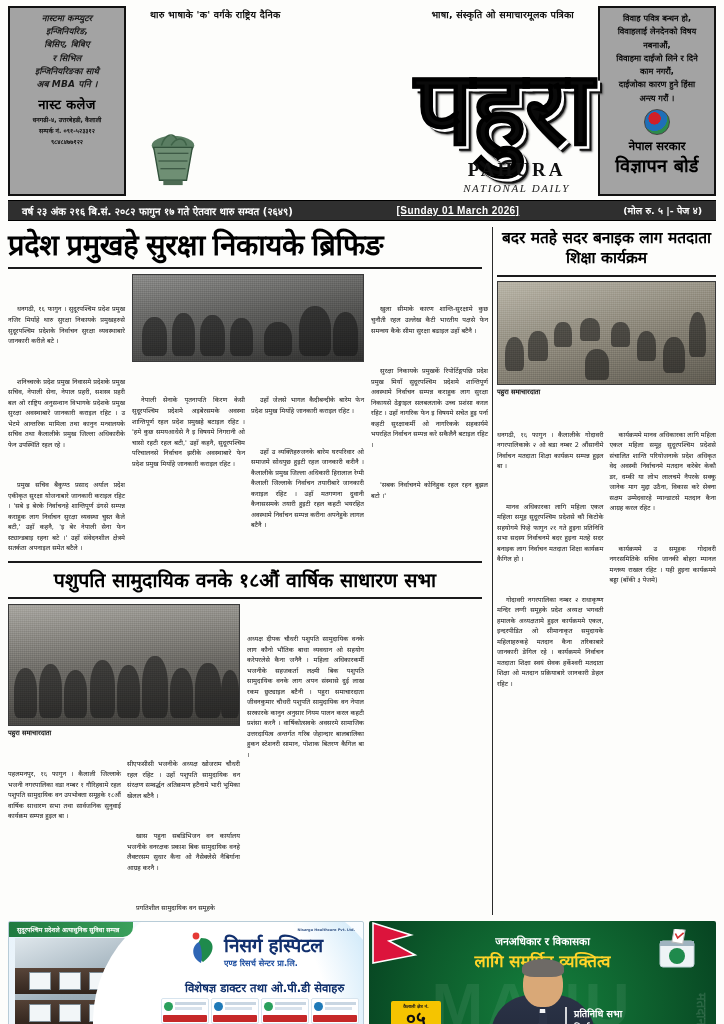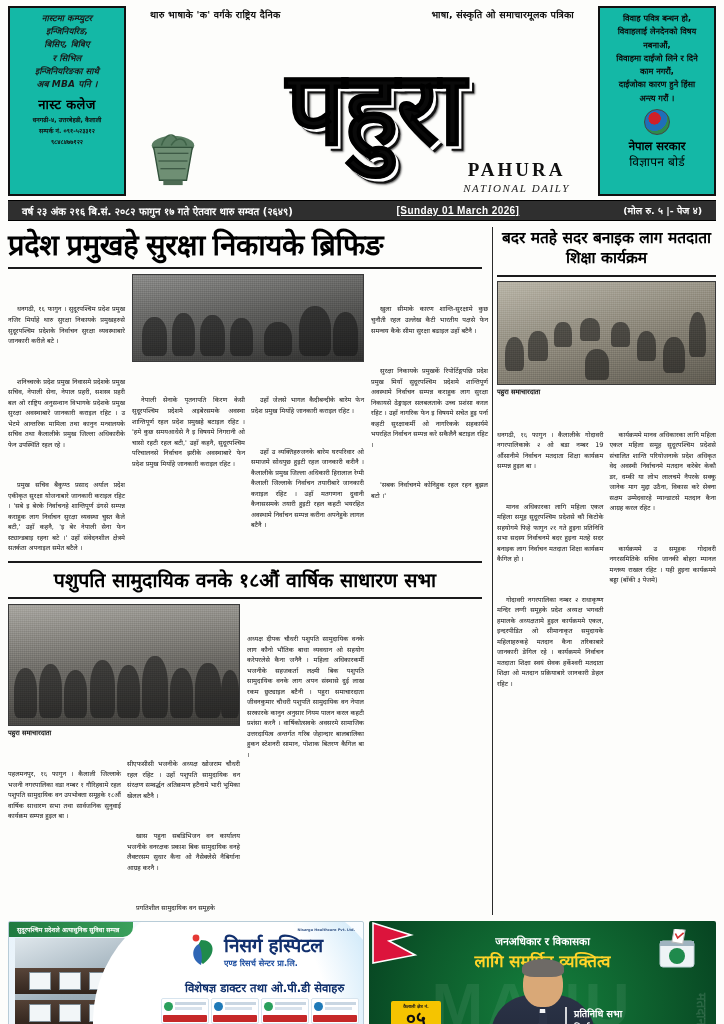--- a/index.html
+++ b/index.html
@@ -25,21 +25,21 @@
   }
   .ad-box {
     border: 2px solid #111;
     width: 118px;
     flex: 0 0 118px;
     padding: 4px 3px;
     text-align: center;
     display: flex;
     flex-direction: column;
     justify-content: flex-start;
-    background: #14b8a6;
+    background: #a3a3a3;
   }
   .ad-left-line {
     font-size: 8.5px; line-height: 1.55;
     font-style: italic; font-weight: 700;
     color: #1a1a1a;
     letter-spacing: .1px;
   }
   .ad-left-line.mba { font-size: 9px; }
   .ad-left-brand {
     font-size: 13px; font-weight: 800; margin-top: 3px;
@@ -61,21 +61,21 @@
     align-items: baseline;
     padding: 2px 18px 0 18px;
   }
   .tagline {
     font-size: 9.5px; font-weight: 700; color: #111;
     letter-spacing: .2px;
   }
   .logo-wrap {
     flex: 1 1 auto;
     position: relative;
-    display: flex; align-items: center; justify-content: center;
+    display: flex; align-items: center; justify-content: flex-end;
   }
   .logo-title {
     font-size: 104px;
     font-weight: 900;
     line-height: .92;
     color: #0a0a0a;
     letter-spacing: -2px;
     -webkit-text-stroke: 1px #000;
     text-shadow: 3px 3px 0 #ffffff, 5px 5px 0 #111, 6px 6px 2px #555;
     font-family: "Liberation Serif", serif;
@@ -109,21 +109,21 @@
   .ad-right-line {
     font-size: 8.2px; line-height: 1.62; font-weight: 700; color: #0b0b0b;
   }
   .emblem {
     width: 26px; height: 26px; margin: 4px auto 2px auto;
     border-radius: 50%;
     background: radial-gradient(circle at 40% 35%, #cf2028 0 28%, #1f6fb8 30% 58%, #2e8b4a 60% 100%);
     border: 1px solid #444;
   }
   .ad-right-gov { font-size: 11.5px; font-weight: 800; color: #000; margin-top: 1px; }
-  .ad-right-board { font-size: 12px; font-weight: 400; color: #000; letter-spacing: .2px; }
+  .ad-right-board { font-size: 18px; font-weight: 700; color: #000; letter-spacing: .2px; }
 
   
   .datebar {
     margin: 4px 8px 0 8px;
     background: #2f2f2f;
     color: #ffffff;
     height: 21px;
     display: flex;
     align-items: center;
     justify-content: space-between;
@@ -243,21 +243,21 @@
     background: linear-gradient(180deg, rgba(70,45,30,.85), rgba(40,25,16,.92));
   }
   .hb-win { position: absolute; background: #f2f6f8; border: 1px solid #7d8c96; }
   .hosp-curve {
     position: absolute; right: -30px; top: -36px;
     width: 300px; height: 270px;
     border-radius: 50%;
     background: radial-gradient(circle at 30% 50%, #ffffff 58%, #d6ecfa 78%, #bcdff5 100%);
     z-index: 2;
   }
-  .hosp-brandwrap { position: absolute; left: 178px; top: 10px; z-index: 6; display:flex; align-items:flex-end; gap:5px;}
+  .hosp-brandwrap { position: absolute; left: 178px; top: 10px; z-index: 6; display:flex; align-items:flex-start; gap:5px;}
   .leaf-logo { width: 32px; height: 34px; position: relative; }
   .hosp-name { font-size: 19px; font-weight: 900; color: #12306e; letter-spacing: -.3px; }
   .hosp-sub { font-size: 8.2px; font-weight: 700; color: #1d4ea0; margin-top: -1px;}
   .hosp-tiny { position:absolute; right:8px; top:6px; font-size:3.6px; color:#3b5a8a; font-weight:700; z-index:7;}
   .hosp-services-title {
     position: absolute; left: 176px; top: 58px; z-index: 6;
     font-size: 11.5px; font-weight: 900; color: #0f2f6b;
   }
   .svc-grid {
     position: absolute; left: 152px; top: 76px; right: 4px; z-index: 6;
@@ -498,21 +498,21 @@
             <i style="left:40%;width:11%;height:30%;bottom:4%"></i>
           <i style="left:88%;width:8%;height:44%;bottom:26%"></i>
         </div>
         <div class="ph-noise"></div>
       </div>
 
       <div class="byline" style="margin-top:3px">पहुरा समाचारदाता</div>
 
       <div style="display:flex;gap:6px;padding-top:2px">
         <div style="flex:1 1 0;min-width:0">
-          <div class="ptext noind">धनगढी, १६ फागुन । कैलालीके गोदावरी नगरपालिकाके २ ओ बडा नम्बर 19 औंसानीमे निर्वाचन मतदाता शिक्षा कार्यक्रम सम्पन्न हुइल बा ।</div>
+          <div class="ptext noind">धनगढी, १६ फागुन । कैलालीके गोदावरी नगरपालिकाके २ ओ बडा नम्बर 2 औंसानीमे निर्वाचन मतदाता शिक्षा कार्यक्रम सम्पन्न हुइल बा ।</div>
           <div class="ptext">मानव अधिकारका लागि महिला एकल महिला समूह सुदूरपश्चिम प्रदेशसे कौ किटोके सहयोगमे फिहे फागुन २१ गते हुइना प्रतिनिधि सभा सदस्य निर्वाचनमे बदर हुइना मतहे सदर बनाइक लाग निर्वाचन मतदाता शिक्षा कार्यक्रम कैगिल हो ।</div>
           <div class="ptext">गोदावरी नगरपालिका नम्बर २ राधाकृष्ण मन्दिर लग्गी समूहके प्रदेश अध्यक्ष भगवती हमालके अध्यक्षतामे हुइल कार्यक्रममे एकल, इन्दरपीडित ओ सीमानाकृत समुदायके महिलाहरुकहे मतदान कैना तरिकाबारे जानकारी ङेगिल रहे । कार्यक्रममे निर्वाचन मतदाता शिक्षा स्वयं सेवक हर्केश्वरी मतदाता शिक्षा ओ मतदान प्रक्रियाबारे जानकारी ङेहल रहिट ।</div>
         </div>
         <div style="flex:1 1 0;min-width:0">
           <div class="ptext">कार्यक्रममे मानव अधिकारका लागि महिला एकल महिला समूह सुदूरपश्चिम प्रदेशसे संचालित शान्ति परियोजनाके प्रदेश अधिकृत वेद अवस्थी निर्वाचनमे मतदान करेबेर केकौ डर, धम्की या लोभ लालचमे नैपरके सक्कू जानेक माग मुद्दा उठैना, विकास करे सेक्ना सक्षम उम्मेदवारहे म्यान्डाटसे मतदान कैना आग्रह करल रहिट ।</div>
           <div class="ptext">कार्यक्रममे उ समूहक गोदावरी नगरसमितिके सचिव जानकी बोहरा म्यानल मन्तव्य राखल रहिट । यही हुइना कार्यक्रममे बड्डा    (बाँकी ३ पेजमे)</div>
         </div>
       </div>
     </div>
   </div>

